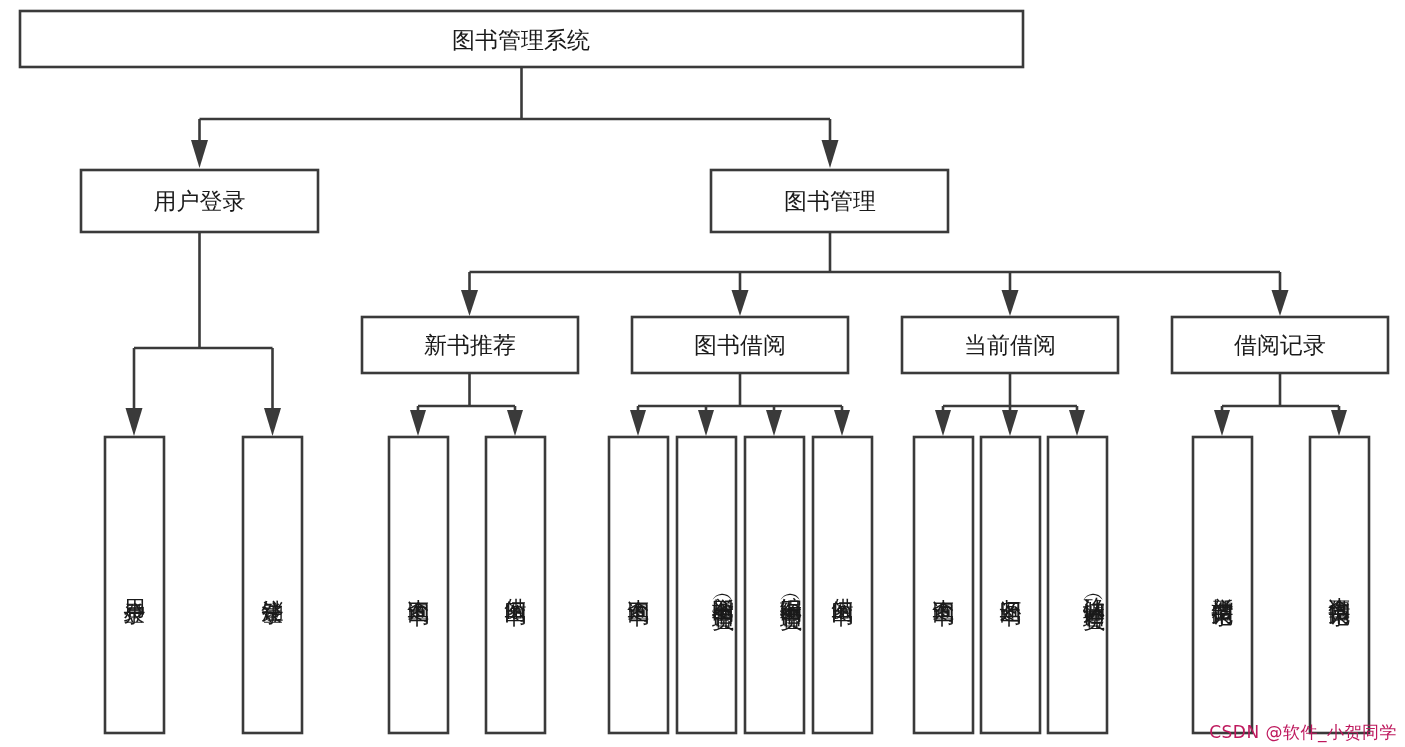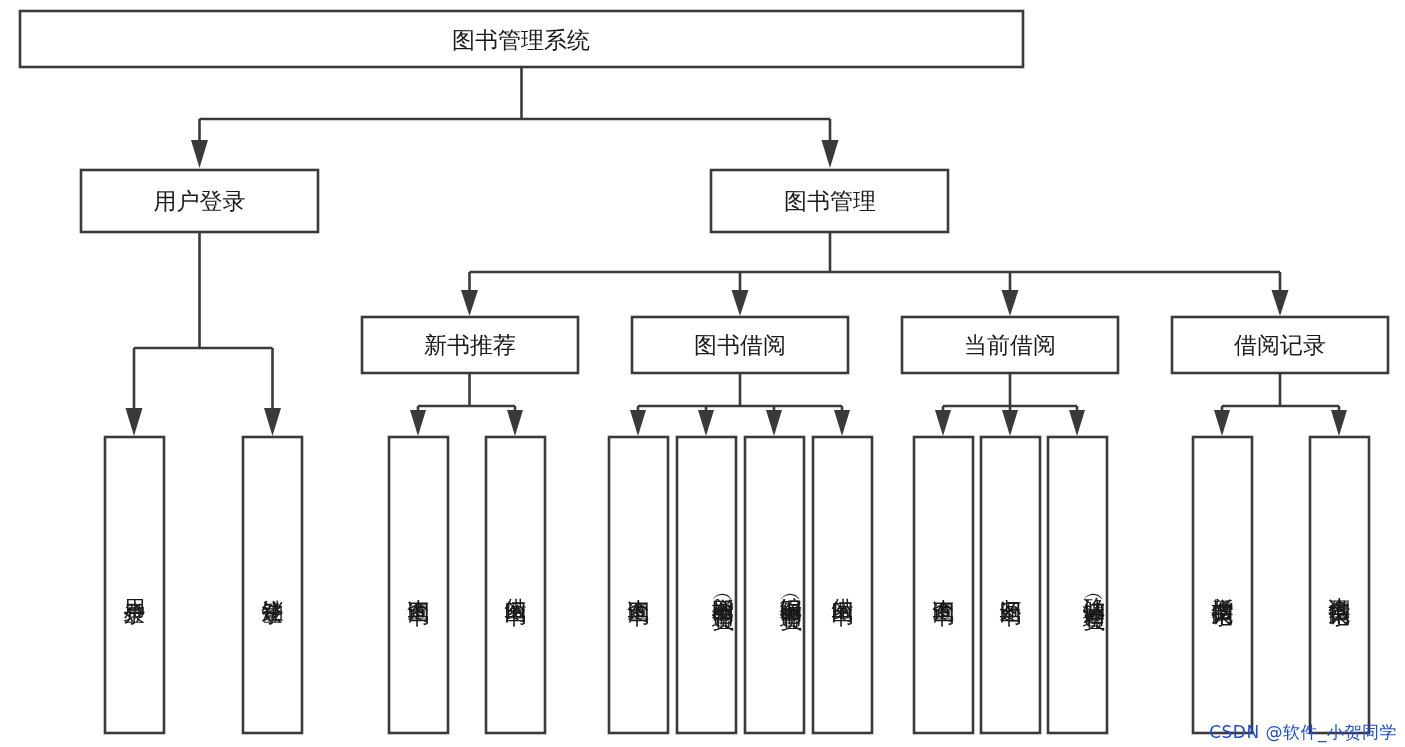--- a/index.html
+++ b/index.html
@@ -69,21 +69,21 @@
     align-items: flex-start;
     padding-top: 6px;
     box-sizing: border-box;
   }
   #watermark {
     position: absolute;
     right: 8px;
     bottom: 3px;
     font-family: "DejaVu Sans", "Liberation Sans", sans-serif;
     font-size: 17px;
-    color: #1d4ed8;
+    color: #be185d;
     letter-spacing: 0.5px;
     white-space: nowrap;
     pointer-events: none;
   }
 </style>
 </head>
 <body>
 
 <div id="diagram-root">
 

